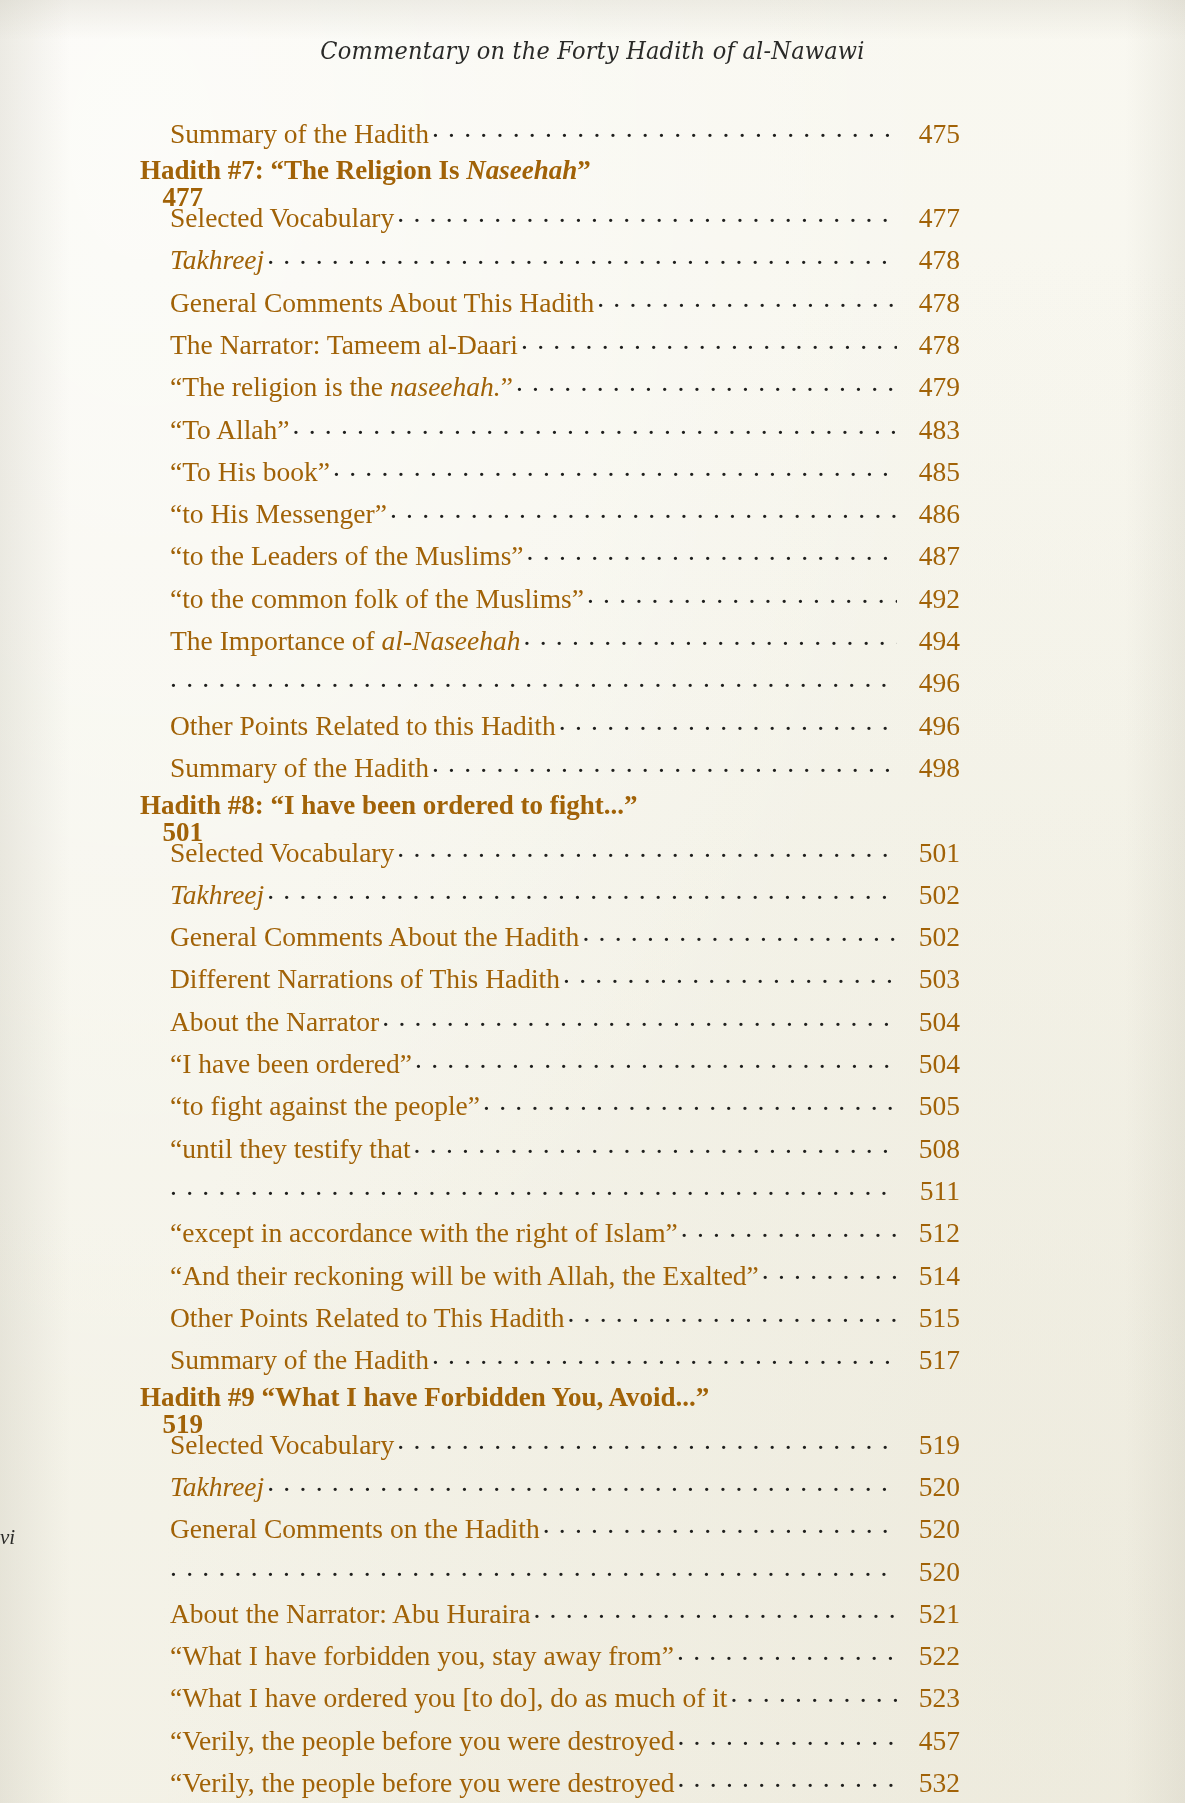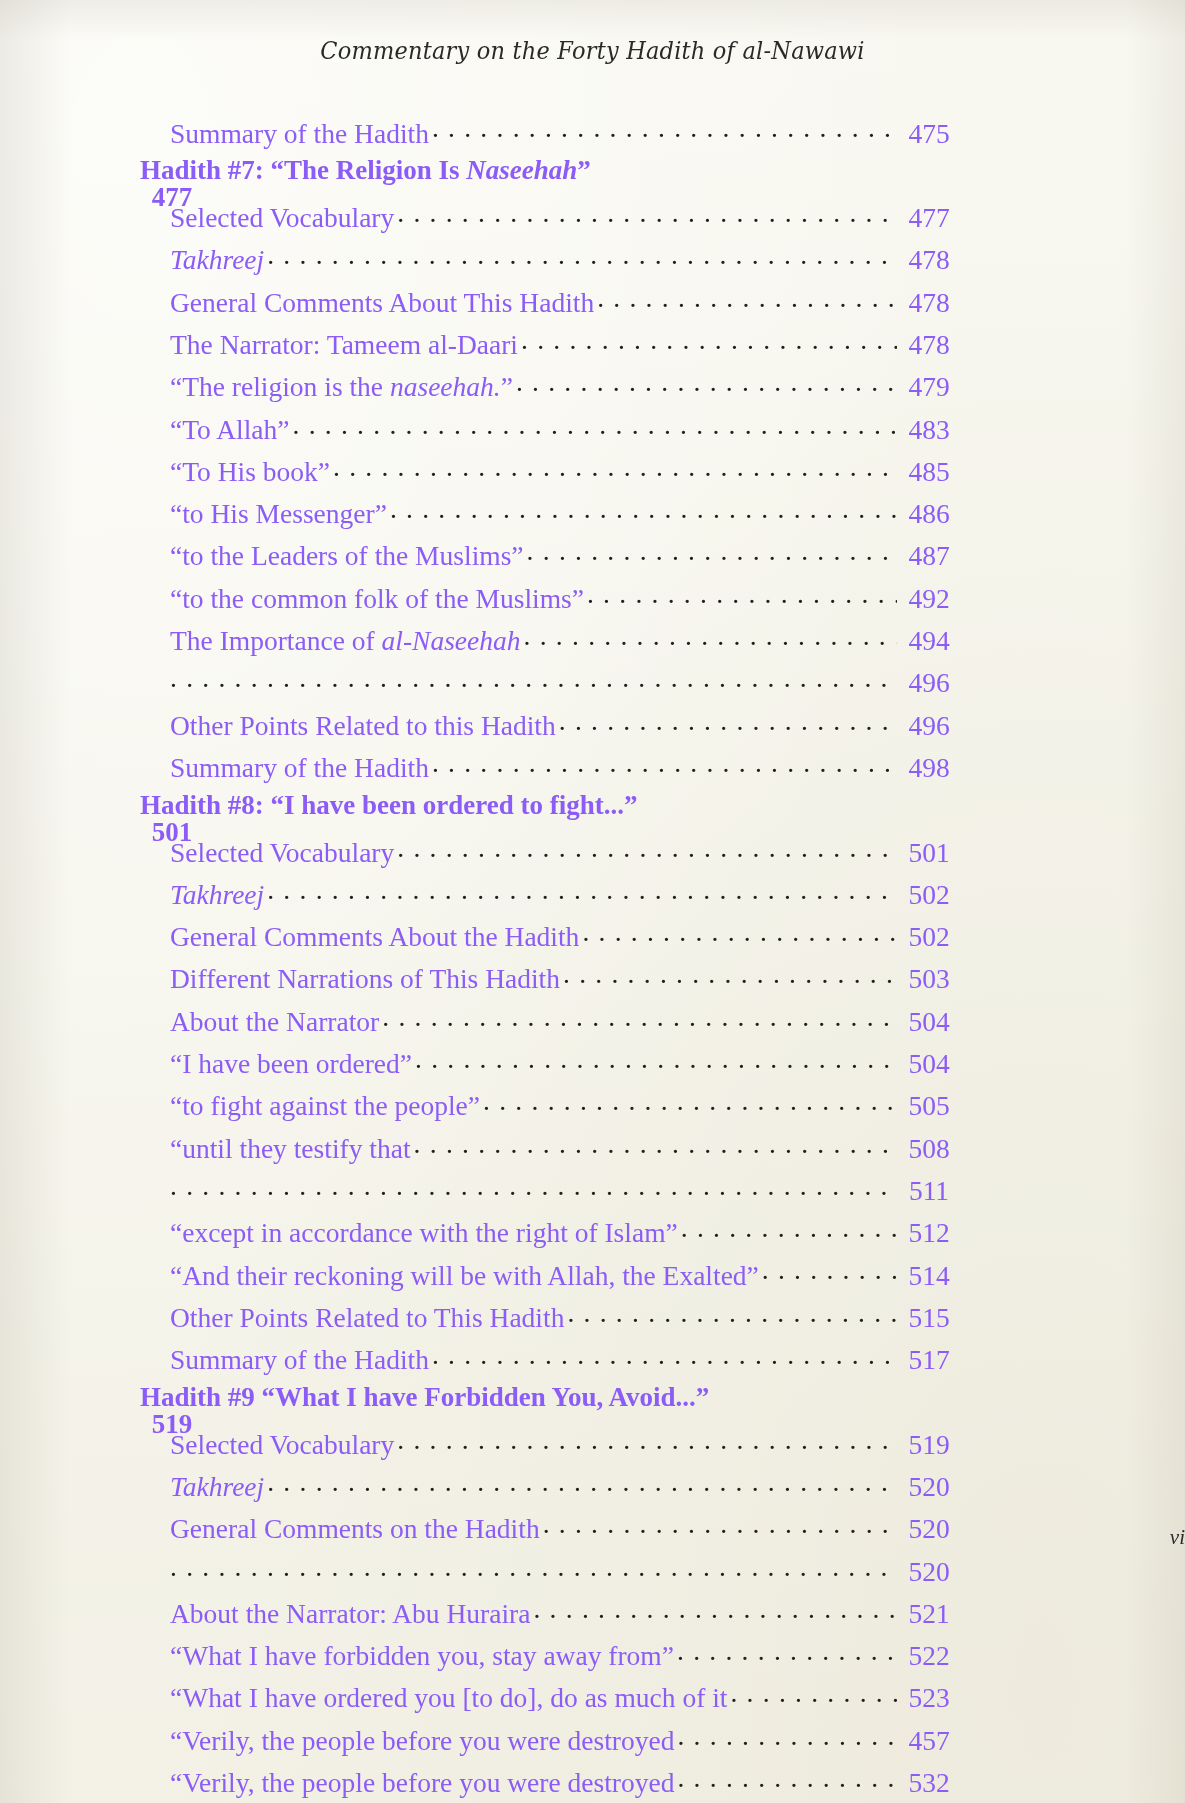--- a/index.html
+++ b/index.html
@@ -63,21 +63,21 @@
     width: 790px;
   }
 
   .toc-row {
     display: flex;
     align-items: baseline;
     width: 100%;
     font-size: 27.5px;
     line-height: 1.0;
     height: 42.3px;
-    color: #8b5cf6;
+    color: #a16207;
     white-space: nowrap;
   }
   .toc-row.level-0 {
     font-weight: bold;
     margin-left: -12px;
     font-size: 27px;
     flex-direction: column;
   }
   .toc-row.level-1 {
     margin-left: 18px;
@@ -108,31 +108,31 @@
     font-size: 27.5px;
     color: #1e1e1c;
   }
   .level-0 .leader::before {
     font-weight: bold;
     letter-spacing: 0.6px;
   }
 
   .toc-page {
     flex: 0 0 auto;
-    text-align: center;
+    text-align: right;
     min-width: 62px;
     padding-left: 1px;
   }
 
   .folio {
     position: absolute;
     left: 0;
     right: 0;
     top: 1525px;
-    text-align: right;
+    text-align: left;
     font-style: italic;
     font-size: 21px;
     color: #2b2b29;
   }
 </style>
 </head>
 <body>
 
 <div class="page"></div>
 <div class="edge-shade-left"></div>

